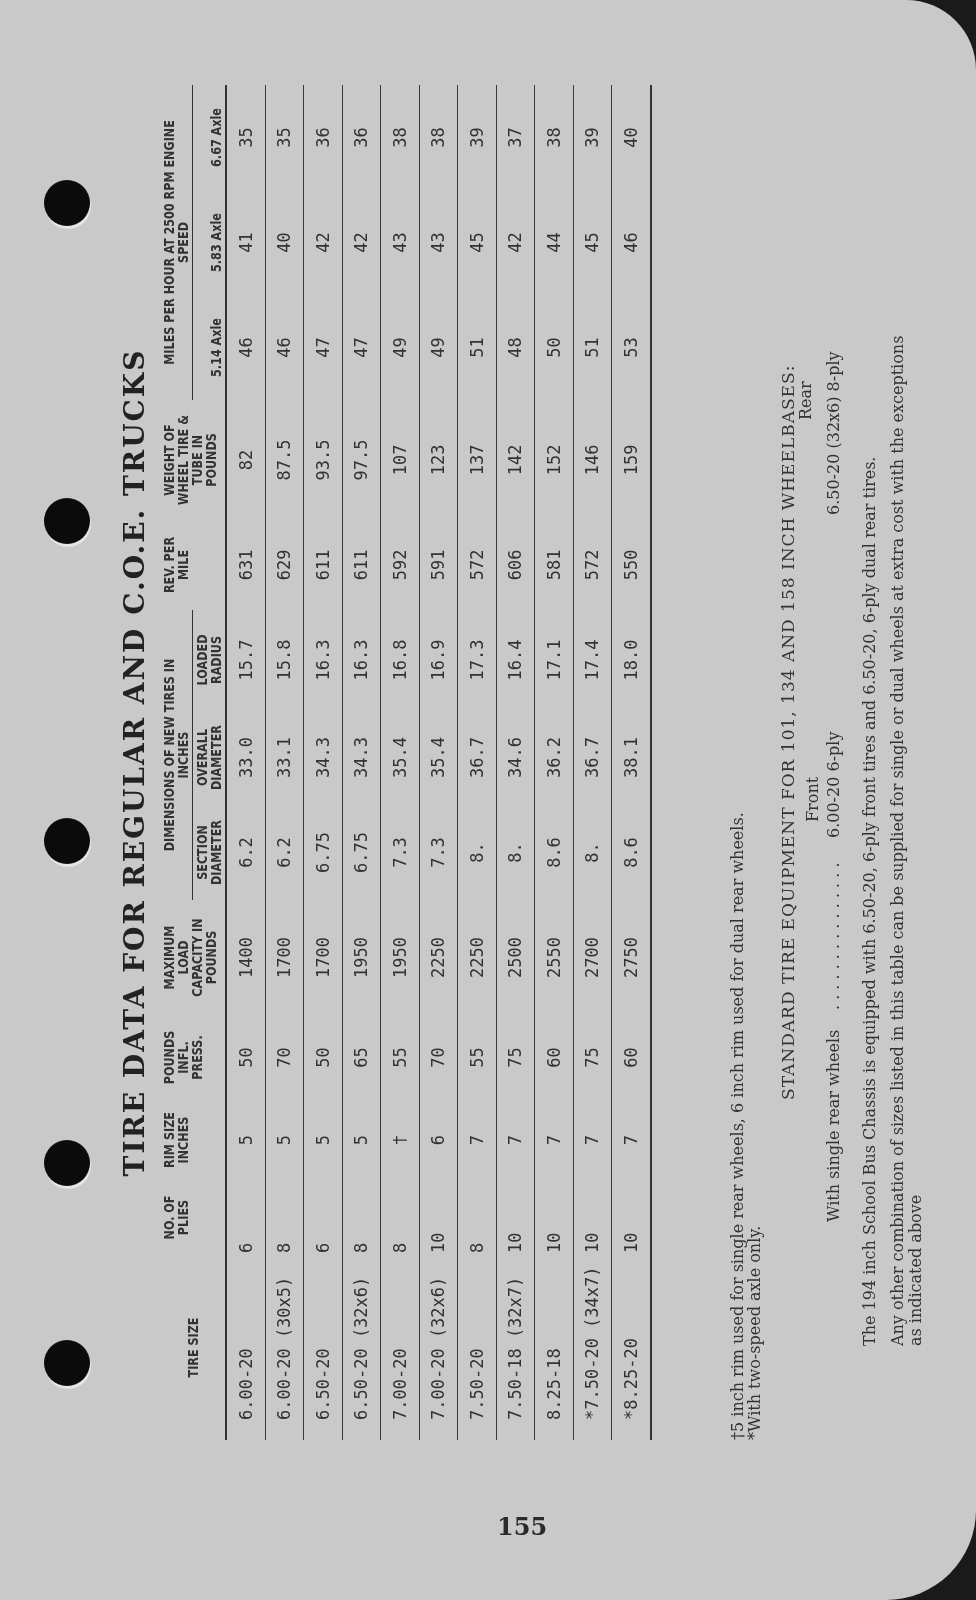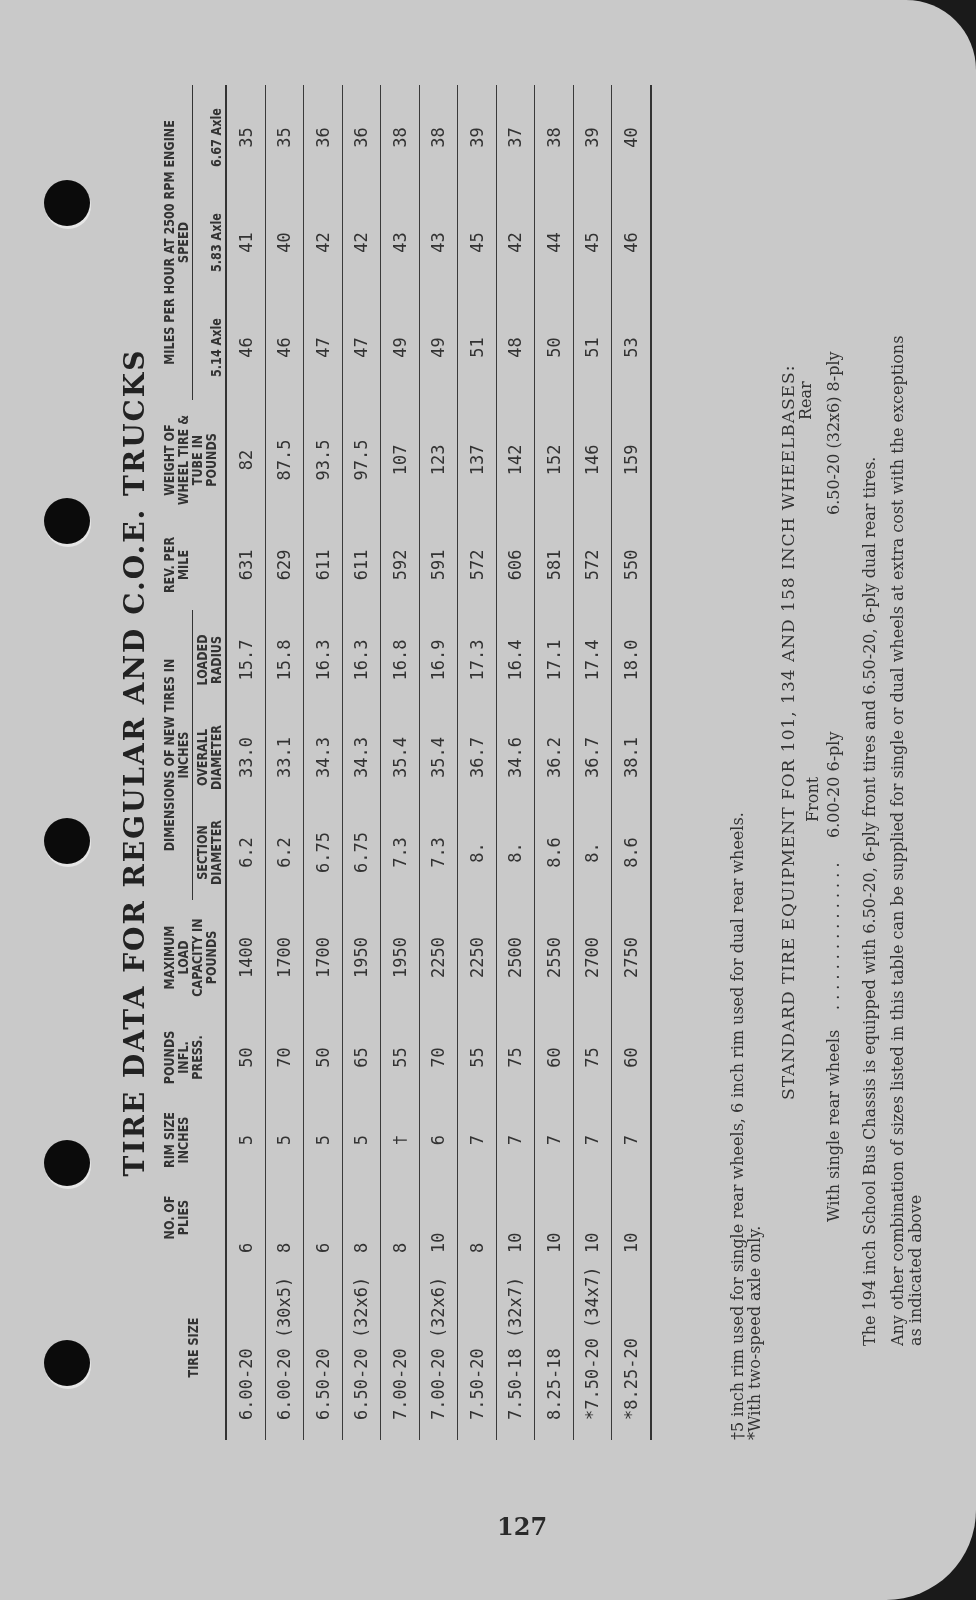--- a/index.html
+++ b/index.html
@@ -287,14 +287,14 @@
     <div class="std-lbl" style="top:824px; left:378px">With single rear wheels</div>
     <div class="std-lbl" style="top:824px; left:590px">. . . . . . . . . . . . . . .</div>
     <div class="std-lbl" style="top:824px; left:762px">6.00-20 6-ply</div>
     <div class="std-lbl" style="top:824px; left:1085px">6.50-20 (32x6) 8-ply</div>
 
     <div class="para" style="top:860px; left:254px">The 194 inch School Bus Chassis is equipped with 6.50-20, 6-ply front tires and 6.50-20, 6-ply dual rear tires.</div>
     <div class="para" style="top:888px; left:254px">Any other combination of sizes listed in this table can be supplied for single or dual wheels at extra cost with the exceptions</div>
     <div class="para" style="top:906px; left:254px">as indicated above</div>
   </div>
 
-  <div class="page-num">127</div>
+  <div class="page-num">155</div>
 </div>
 
 </body></html>

